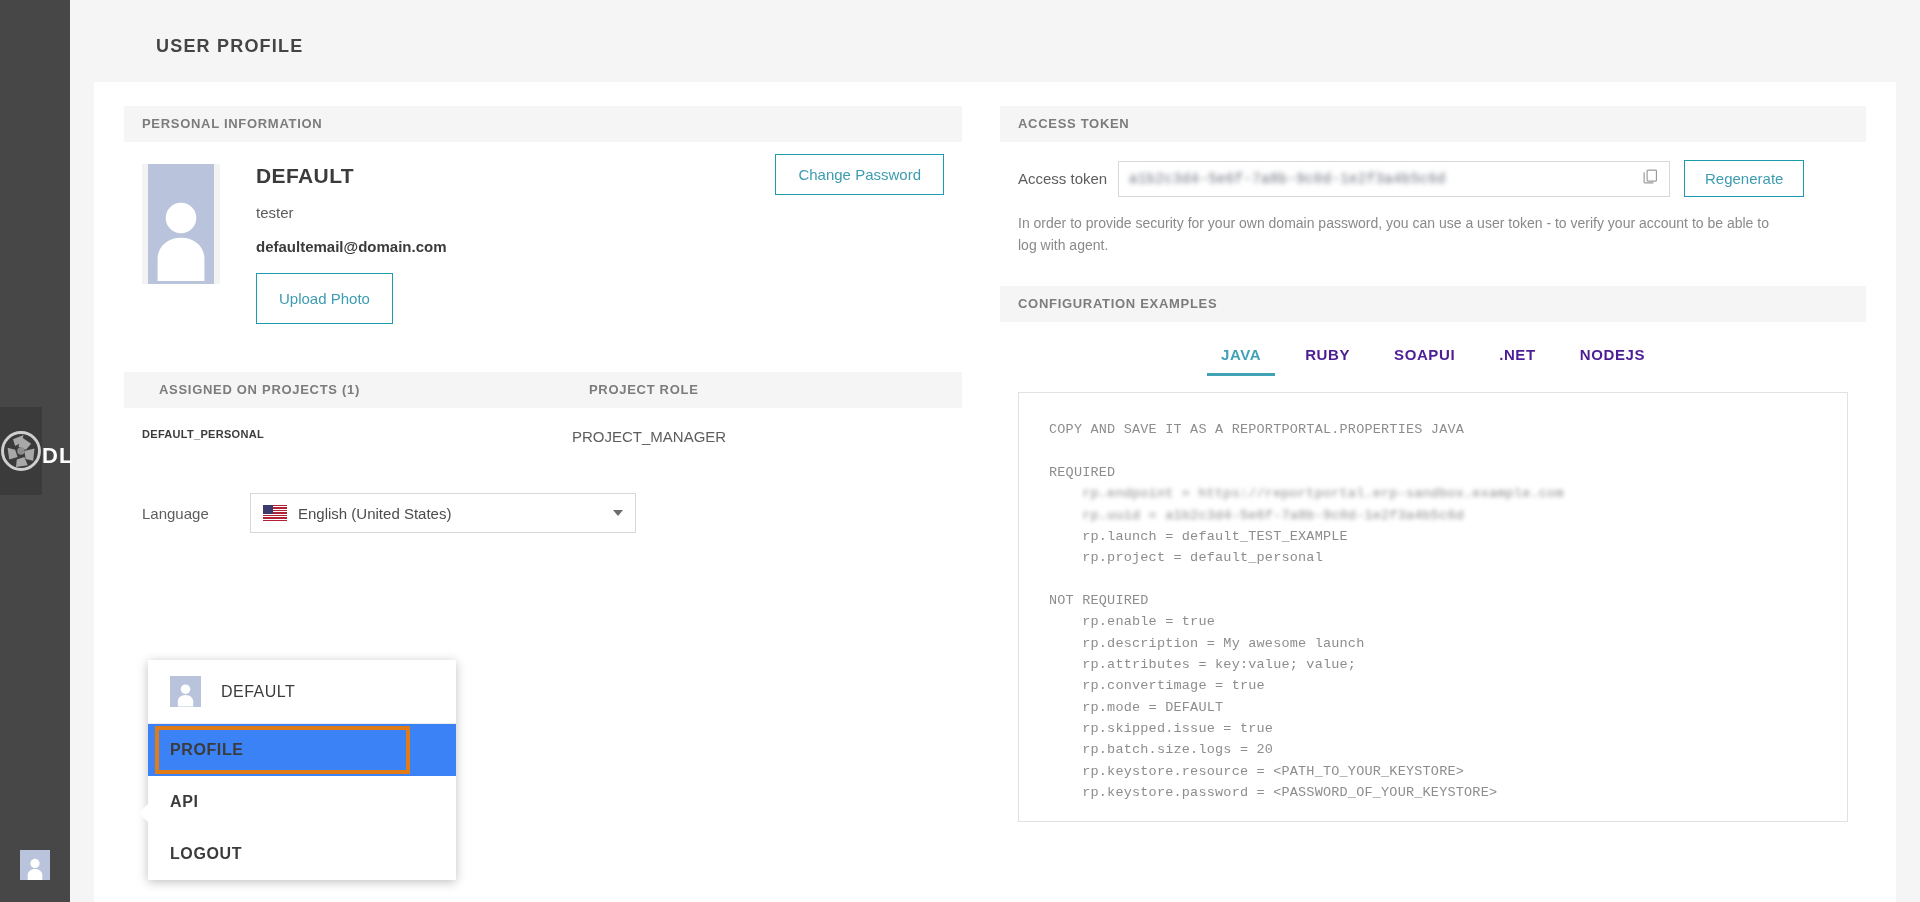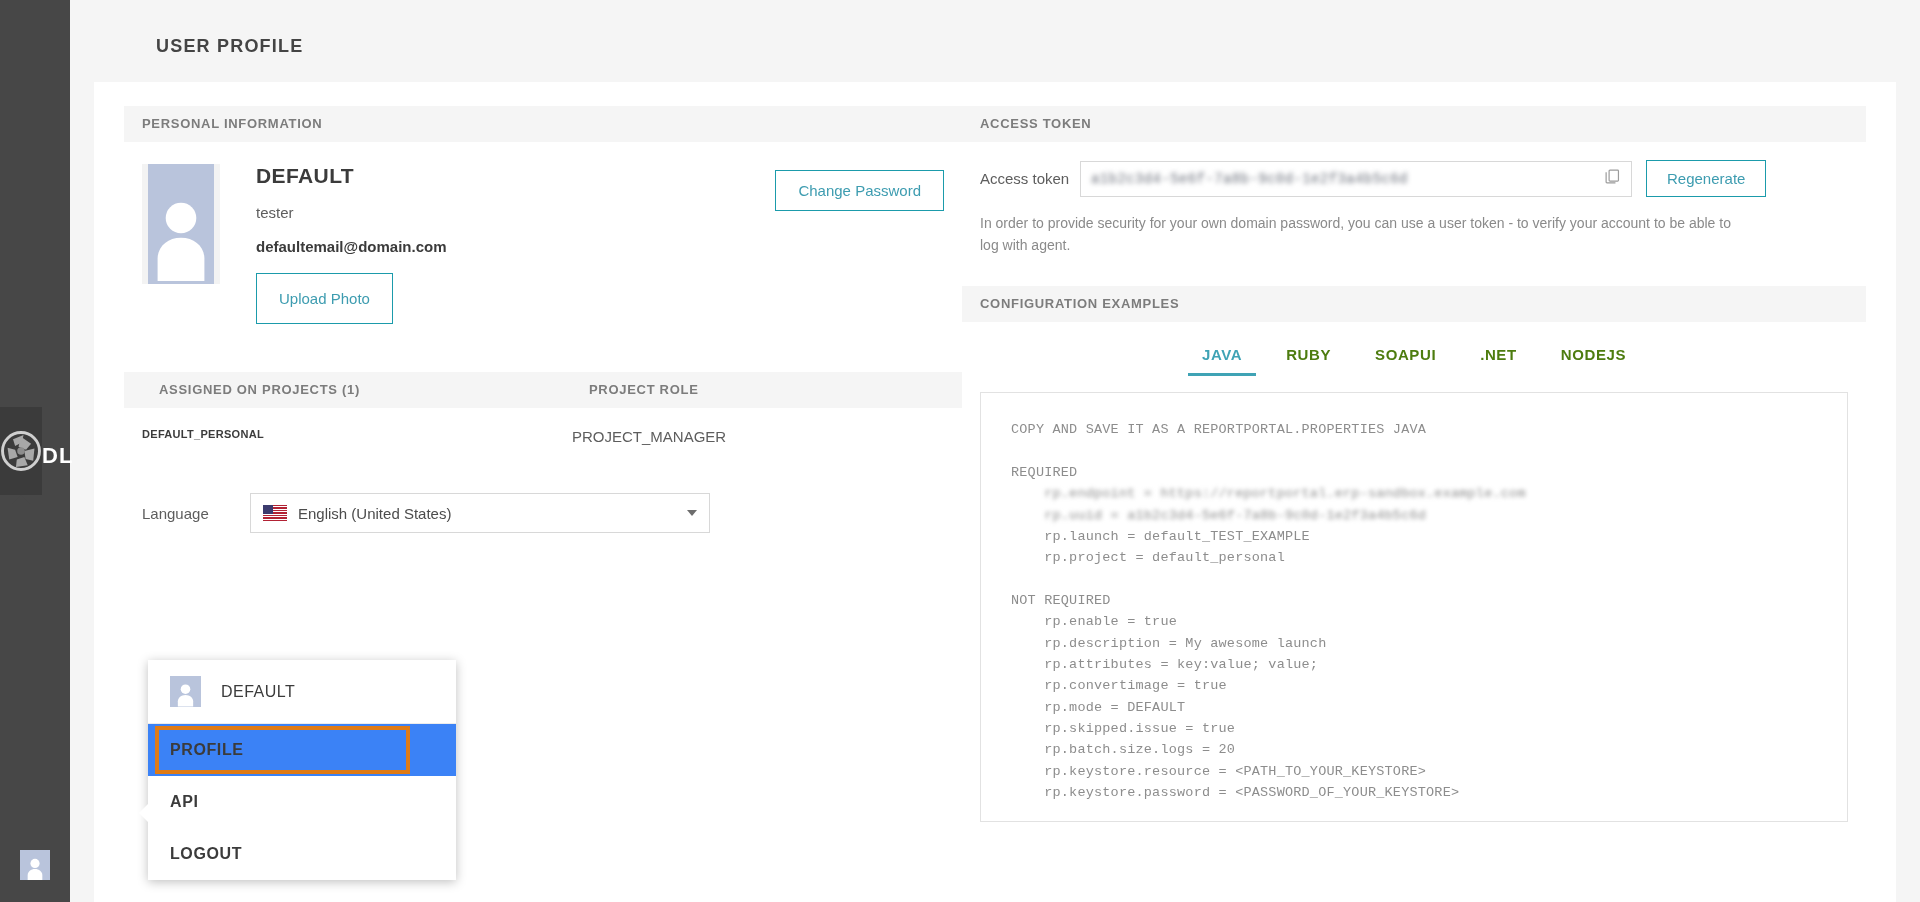--- a/index.html
+++ b/index.html
@@ -60,21 +60,21 @@
   .main { flex: 1; height: 902px; background: #f5f5f5; position: relative; overflow: hidden; }
   .page-title {
     font-size: 18px; font-weight: bold; color: #444; letter-spacing: 1.2px;
     padding: 36px 0 0 86px;
   }
   .content-wrap {
     margin: 25px 24px 0 24px;
     background: #fff;
     height: 820px;
     padding: 24px 30px 0 30px;
-    display: flex; 
+    display: flex; gap: 38px;
   }
   .col-left { width: 838px; }
   .col-right { flex: 1; }
 
   .panel-header {
     background: #f5f5f5;
     height: 36px; line-height: 36px;
     padding: 0 18px;
     font-size: 13px; font-weight: bold; color: #7c7c7c; letter-spacing: 0.7px;
     display: flex;
@@ -99,34 +99,34 @@
     display: inline-block;
     border: 1px solid #1b9bab;
     color: #3d9cb0;
     background: #fff;
     font-size: 15px;
     padding: 16px 22px;
     cursor: pointer;
     font-family: "Liberation Sans", sans-serif;
   }
   .btn-upload { margin-top: 18px; }
-  .btn-change-pass { position: absolute; right: 18px; top: 28px; padding: 11px 22px; }
+  .btn-change-pass { position: absolute; right: 18px; top: 12px; padding: 11px 22px; }
 
   
   .projects-header { margin-top: 48px; }
   .projects-header .col-a { width: 430px; margin-left: 17px; }
   .proj-row { display: flex; padding: 20px 18px 0 18px; }
   .proj-name { width: 430px; font-size: 11px; font-weight: bold; color: #3b3b3b; letter-spacing: .3px; }
   .proj-role { font-size: 15px; color: #5d5d5d; }
 
   
   .lang-row { display: flex; align-items: center; padding: 48px 18px 0 18px; }
   .lang-label { font-size: 15px; color: #5d5d5d; width: 108px; }
   .lang-select {
-    width: 460px; height: 40px;
+    width: 386px; height: 40px;
     border: 1px solid #d8d8d8; background: #fff;
     display: flex; align-items: center; padding: 0 12px;
     cursor: pointer; position: relative;
   }
   .flag { width: 24px; height: 16px; margin-right: 11px; position: relative; overflow: hidden; flex: none; }
   .flag .stripes { position:absolute; inset:0; background: repeating-linear-gradient(
       to bottom, #b22234 0, #b22234 1.23px, #fff 1.23px, #fff 2.46px); }
   .flag .canton { position: absolute; left:0; top:0; width: 10px; height: 8.6px; background:#3c3b6e; }
   .lang-text { font-size: 15px; color: #4c4c4c; }
   .caret { margin-left: auto; width:0; height:0;
@@ -167,21 +167,21 @@
     background: repeating-linear-gradient(135deg, #f0a030 0 4px, #fdf0e0 4px 8px);
   }
   .lock-icon { width: 34px; height: 40px; margin: 0 16px 0 6px; flex: none; }
   .warn-title { font-size: 15px; font-weight: bold; color: #3b3b3b; }
   .warn-text { font-size: 14px; color: #565656; margin-top: 4px; }
 
   
   .cfg-header { margin-top: 30px; }
   .tabs { display: flex; justify-content: center; gap: 16px; padding: 14px 0 0 0; }
   .tab {
-    font-size: 15px; font-weight: bold; color: #4d7c0f; letter-spacing: .6px;
+    font-size: 15px; font-weight: bold; color: #4c1d95; letter-spacing: .6px;
     padding: 10px 14px; cursor: pointer; border-bottom: 3px solid transparent;
   }
   .tab.active { color: #3fa3b5; border-bottom-color: #3fa3b5; }
   .code-box {
     margin: 16px 18px 0 18px;
     border: 1px solid #e2e2e2; background: #fff;
     padding: 26px 30px; height: 430px; overflow: hidden;
   }
   .code-box pre {
     font-family: "Liberation Mono", monospace;

